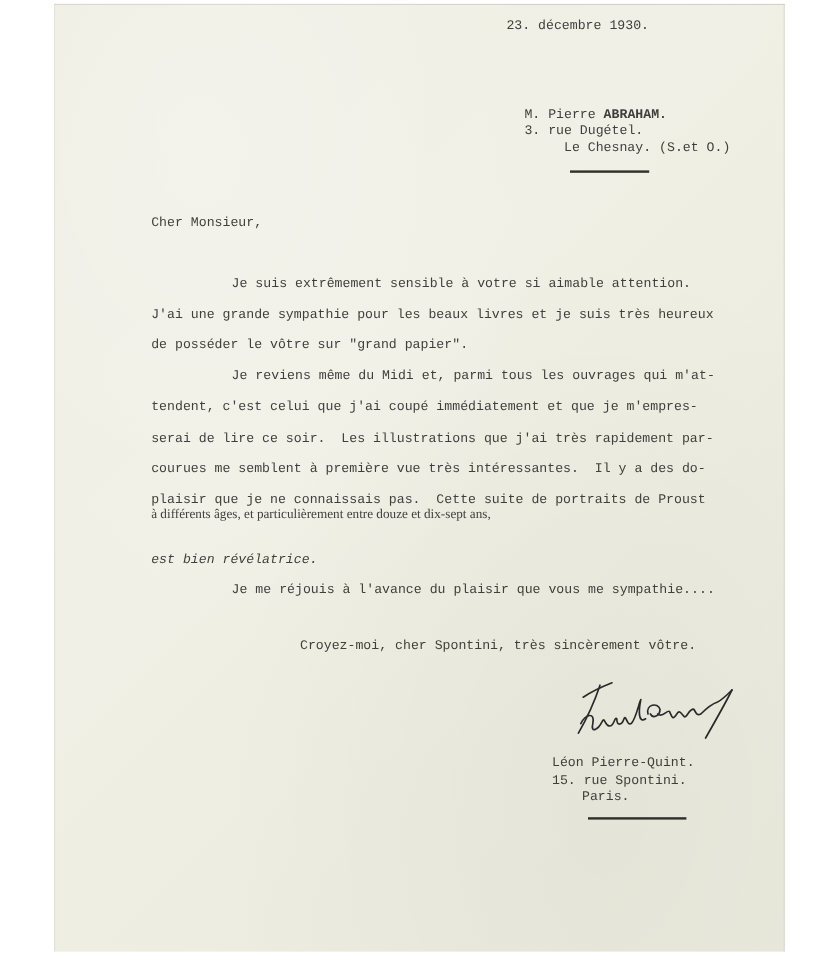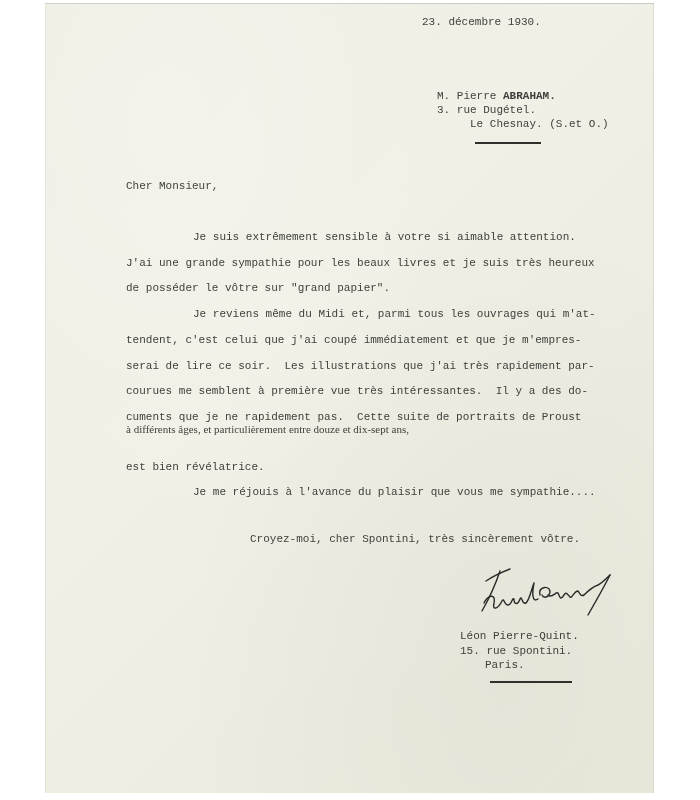--- a/index.html
+++ b/index.html
@@ -50,23 +50,23 @@
 
 <div class="tw" style="left:126px; top:181px;">Cher Monsieur,</div>
 
 <div class="tw" style="left:193px; top:232px;">Je suis extrêmement sensible à votre si aimable attention.</div>
 <div class="tw" style="left:126px; top:258px;">J'ai une grande sympathie pour les beaux livres et je suis très heureux</div>
 <div class="tw" style="left:126px; top:283px;text-align:right;">de posséder le vôtre sur "grand papier".</div>
 <div class="tw" style="left:193px; top:309px;">Je reviens même du Midi et, parmi tous les ouvrages qui m'at-</div>
 <div class="tw" style="left:126px; top:335px;">tendent, c'est celui que j'ai coupé immédiatement et que je m'empres-</div>
 <div class="tw" style="left:126px; top:361px;">serai de lire ce soir.  Les illustrations que j'ai très rapidement par-</div>
 <div class="tw" style="left:126px; top:386px;">courues me semblent à première vue très intéressantes.  Il y a des do-</div>
-<div class="tw" style="left:126px; top:412px;">cuments que je ne rapidement pas.  Cette suite de portraits de Proust</div>
+<div class="tw" style="left:126px; top:412px;">plaisir que je ne connaissais pas.  Cette suite de portraits de Proust</div>
 <div class="tw" style="left:126px; top:424px;font-family:Liberation Serif, serif;">à différents âges, et particulièrement entre douze et dix-sept ans,</div>
-<div class="tw" style="left:126px; top:462px;">est bien révélatrice.</div>
+<div class="tw" style="left:126px; top:462px;font-style:italic;">est bien révélatrice.</div>
 <div class="tw" style="left:193px; top:487px;">Je me réjouis à l'avance du plaisir que vous me sympathie....</div>
 <div class="tw" style="left:250px; top:534px;">Croyez-moi, cher Spontini, très sincèrement vôtre.</div>
 
 <svg class="sig" style="left:478px; top:565px;" width="140" height="55" viewBox="0 0 140 55">
   <g fill="none" stroke="#2a2a2a" stroke-width="1.4" stroke-linecap="round" stroke-linejoin="round">
     <path d="M8 16 C 14 12, 22 8, 32 4"></path>
     <path d="M22 6 C 18 18, 12 32, 4 46"></path>
     <path d="M6 38 C 10 30, 18 28, 16 38 C 14 46, 20 44, 24 36 C 26 32, 26 40, 30 40 C 34 40, 34 32, 36 34 C 36 40, 40 40, 42 34 C 44 30, 44 40, 48 38 C 52 34, 54 22, 56 18 C 54 28, 54 38, 60 34"></path>
     <path d="M62 30 C 60 22, 70 20, 72 26 C 72 32, 66 34, 64 30 M 70 30 C 74 34, 78 26, 80 28 C 82 32, 82 36, 86 30 C 88 26, 90 30, 92 32 C 94 34, 96 26, 100 26 C 102 28, 102 32, 106 30 C 110 26, 114 22, 120 20 C 124 18, 128 14, 132 10"></path>
     <path d="M132 10 C 126 22, 118 36, 110 50"></path>

